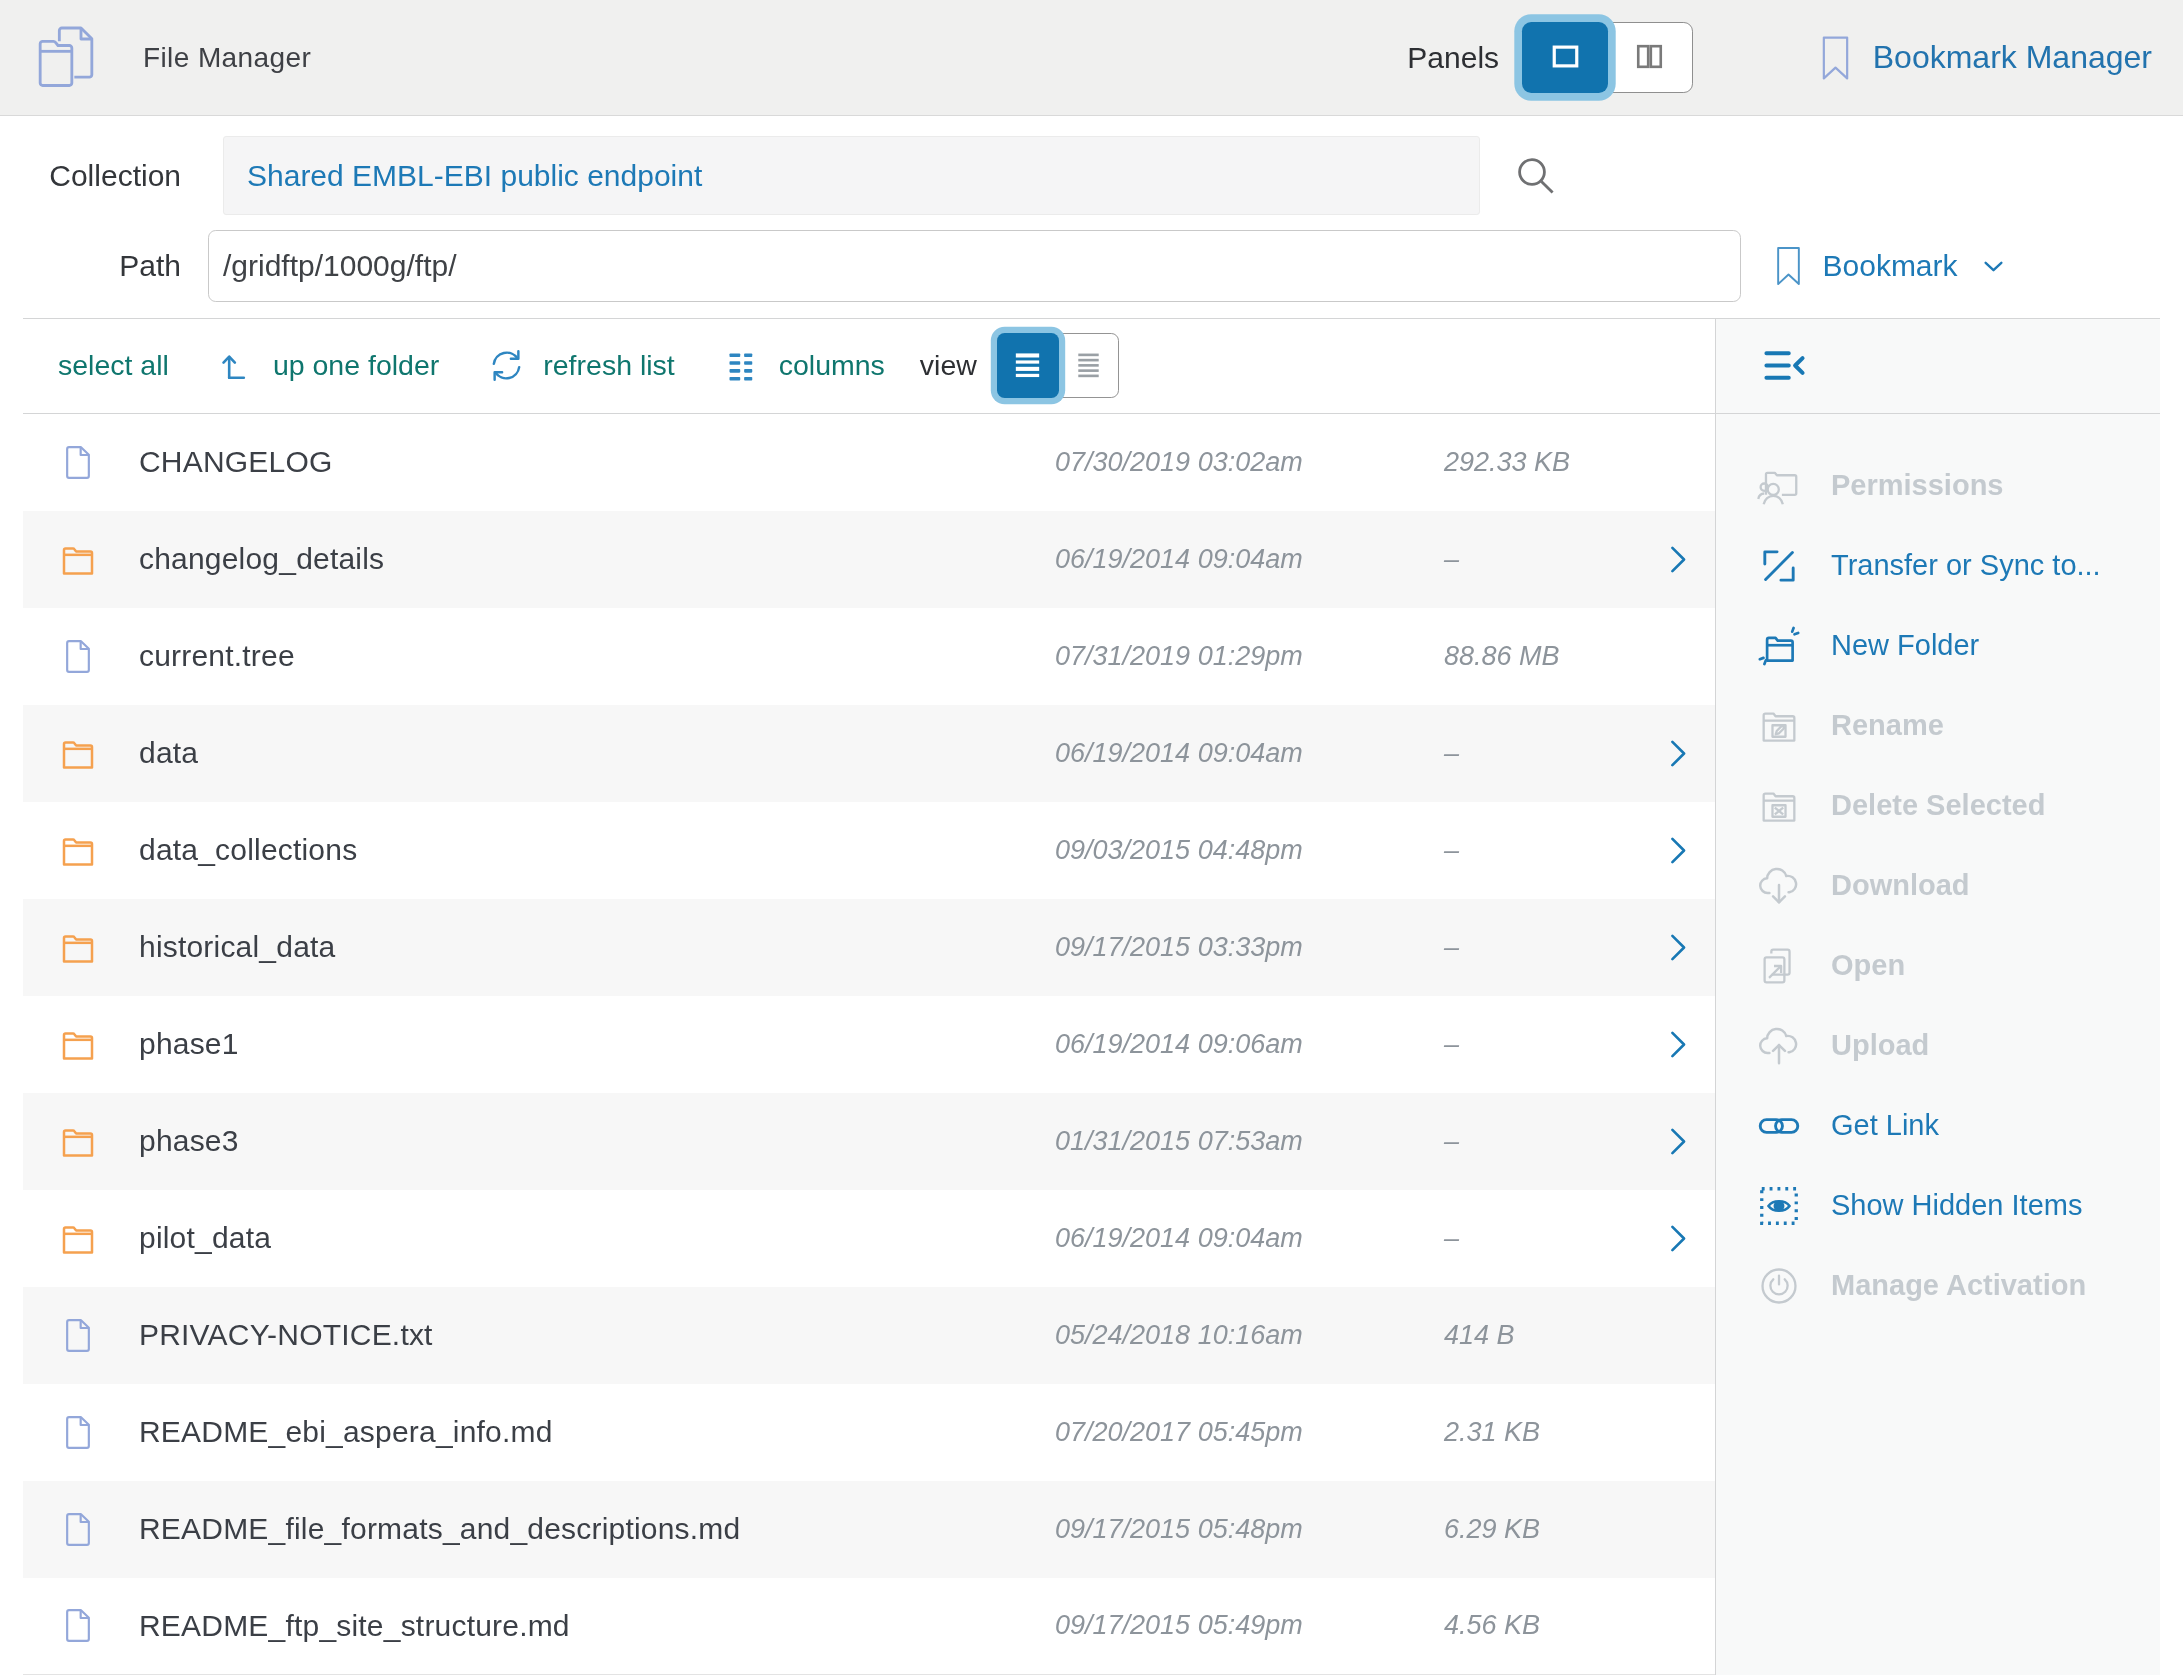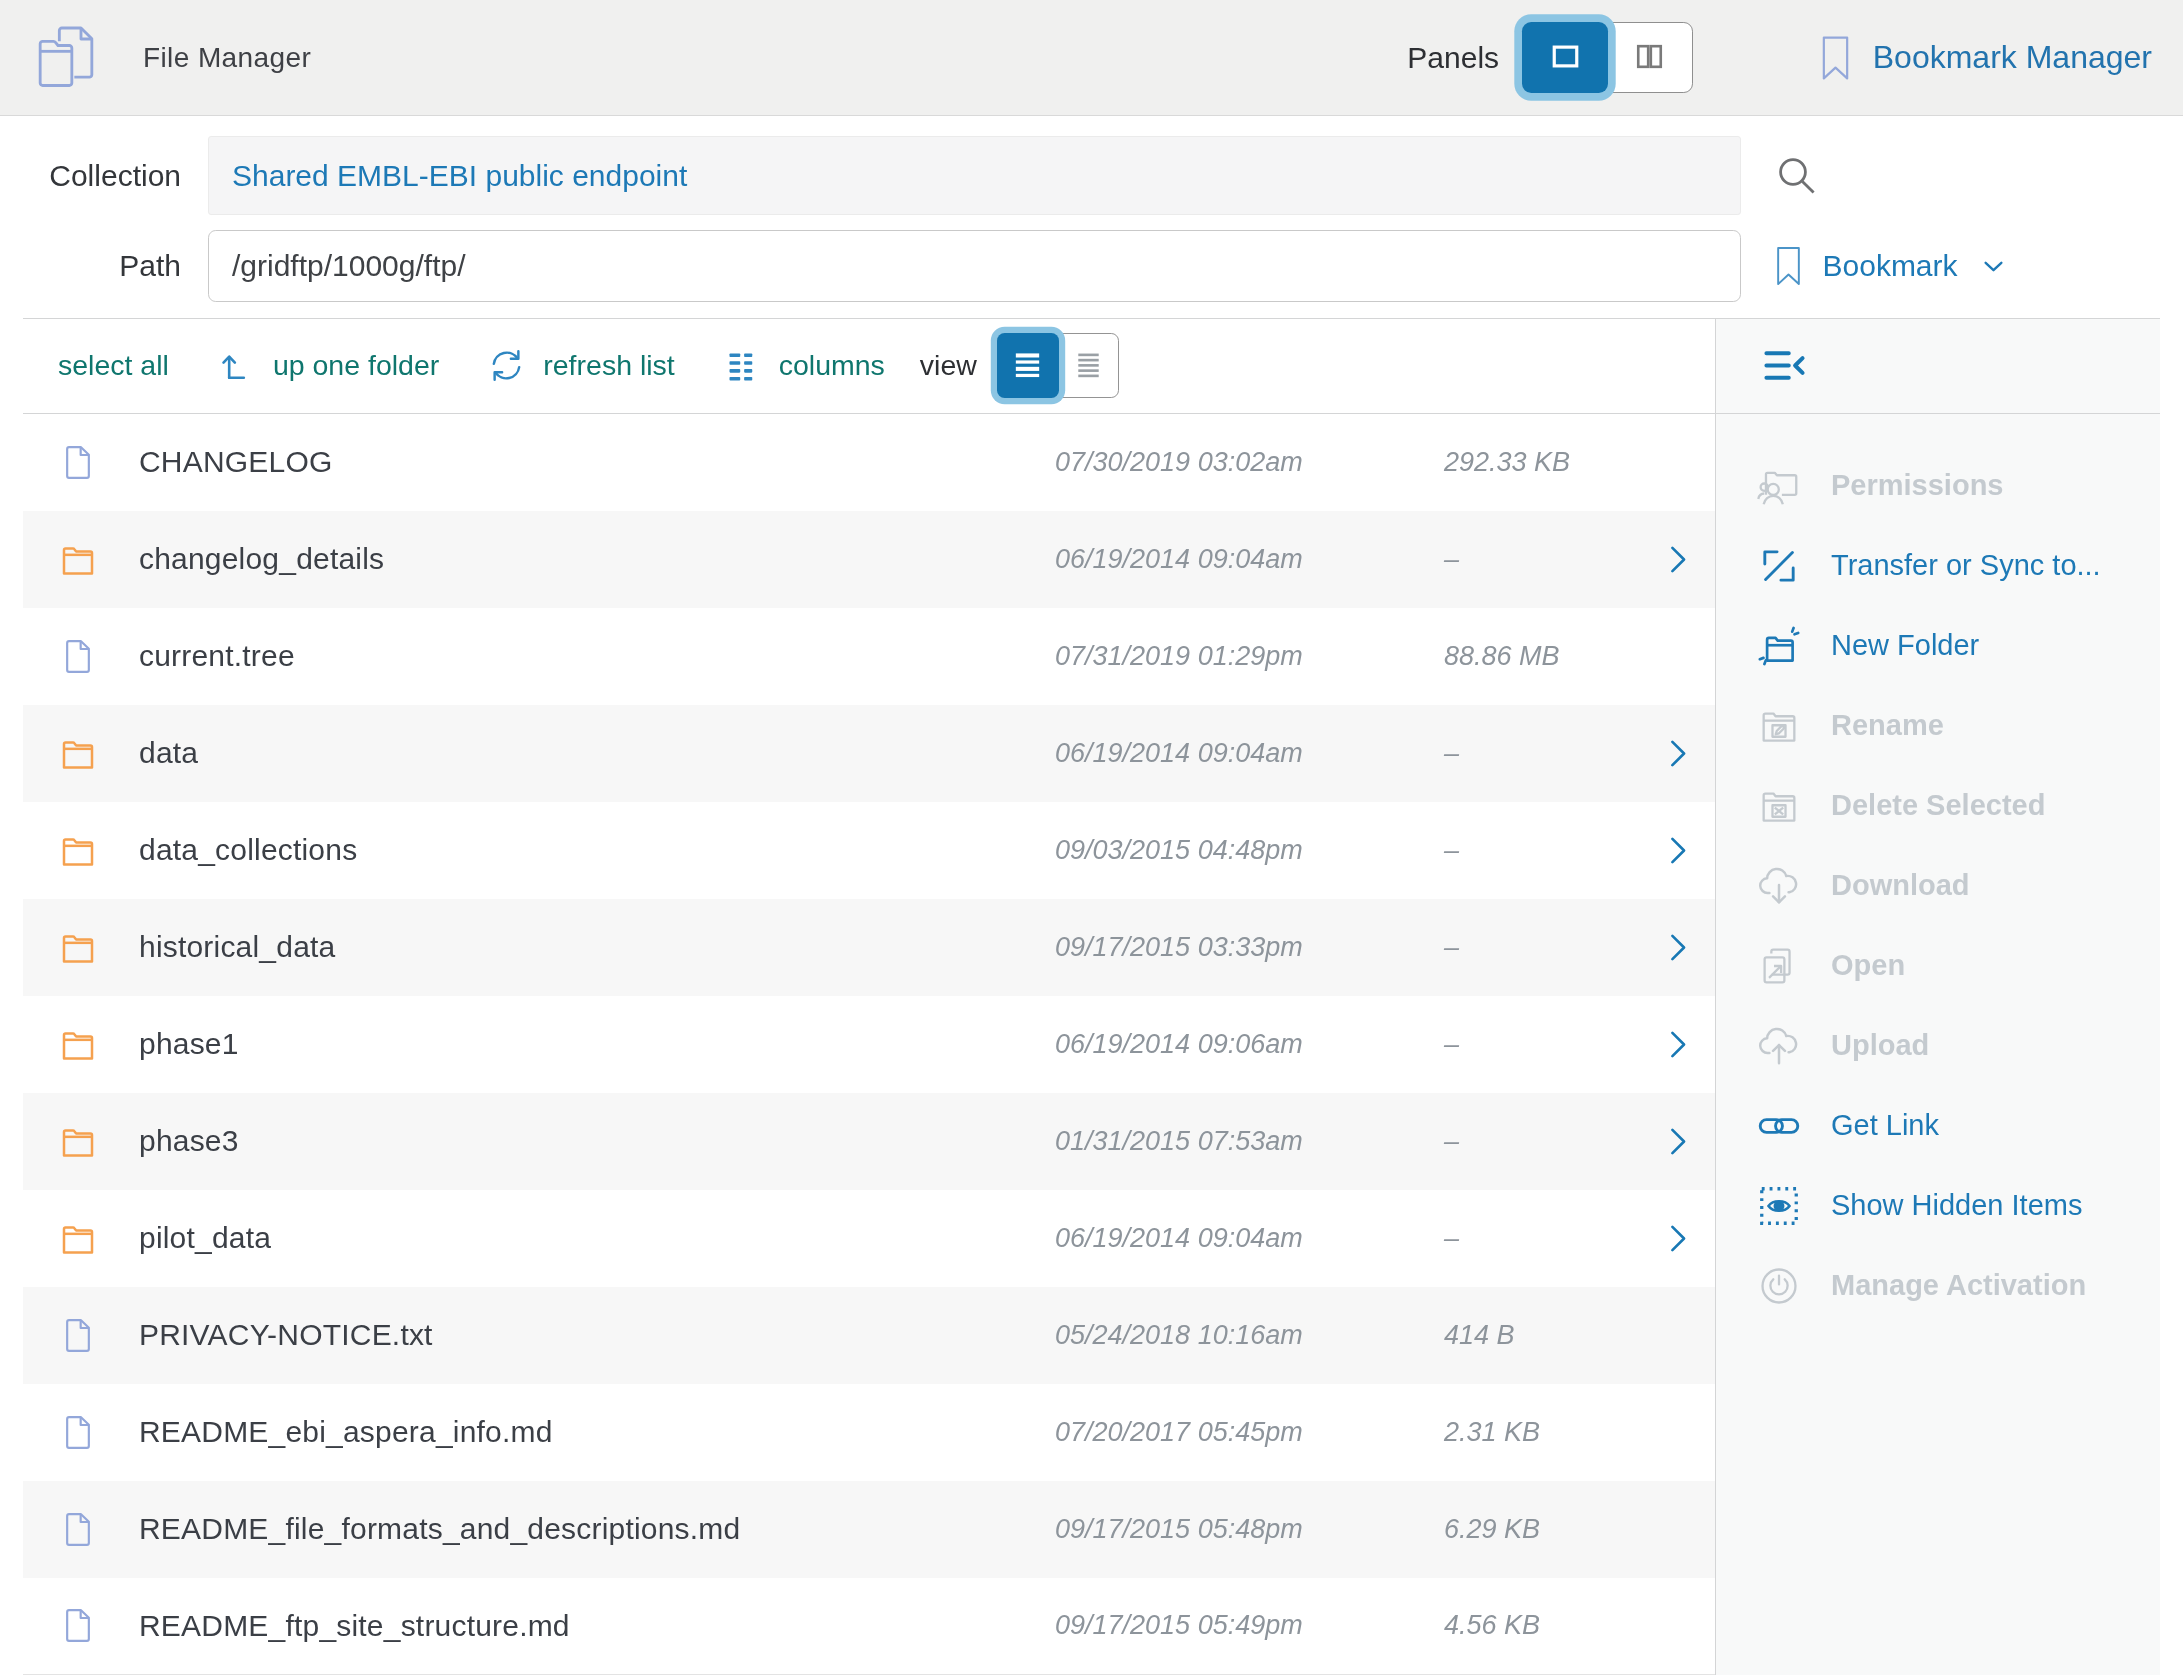--- a/index.html
+++ b/index.html
@@ -22,25 +22,25 @@
     box-shadow:0 0 0 7.7px #8cc5e3; position:relative; z-index:1; }
   .bm-manager { margin-left:116px; display:flex; align-items:center; gap:20px;
     color:#2273ae; font-size:32px; cursor:pointer; }
   .bm-manager .ribbon svg { width:35px; height:48px; color:#93a7da; display:block; }
 
   
   .location { padding:20px 23px 0 23px; }
   .loc-row { display:flex; align-items:center; }
   .loc-row.first { margin-bottom:15.4px; }
   .loc-label { width:158px; text-align:right; font-size:30px; color:#33363a; margin-right:27px; flex:0 0 auto; }
-  .collection-field { width:1533px; height:79px; background:#f5f5f6; border:0.8px solid #ebebeb;
+  .collection-field { width:1257px; height:79px; background:#f5f5f6; border:0.8px solid #ebebeb;
     border-radius:3.1px; display:flex; align-items:center; padding:1px 23px; font-size:30px;
-    color:#1d79b6; cursor:pointer; }
+    color:#1d79b6; cursor:pointer;margin-left:15px; }
   .path-field { width:1533px; height:72px; background:#fff; border:1.5px solid #c9c9c9;
-    border-radius:7.7px; padding:0 23px; font-size:30px; color:#3f4246;
+    border-radius:7.7px; padding:0 14px; font-size:30px; color:#3f4246;
     font-family:"Liberation Sans", sans-serif; outline:none; }
   .loc-right { margin-left:32px; display:flex; align-items:center; }
   .search-btn svg { width:48px; height:48px; color:#6f7072; display:block; cursor:pointer; }
   .bm-group { display:flex; align-items:center; gap:18.5px; cursor:pointer; }
   .bm-group .ribbon svg { width:31px; height:42px; color:#4b94c8; display:block; }
   .bm-group .bm-label { font-size:30px; color:#1d79b6; }
   .bm-group .chev-down svg { width:29px; height:29px; color:#1d79b6; display:block; margin-left:3.1px; }
 
   
   .main { margin:15.4px 23px 0 23px; border-top:0.8px solid #d4d5d6; display:flex;

